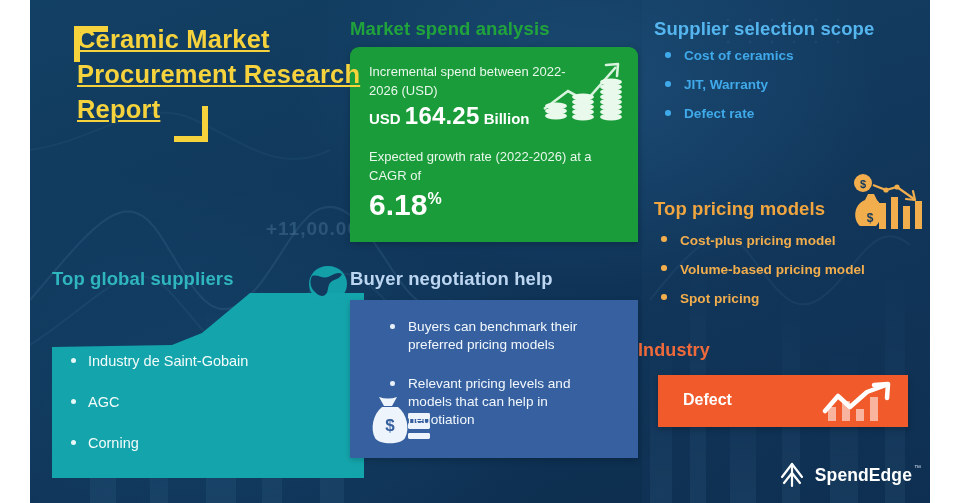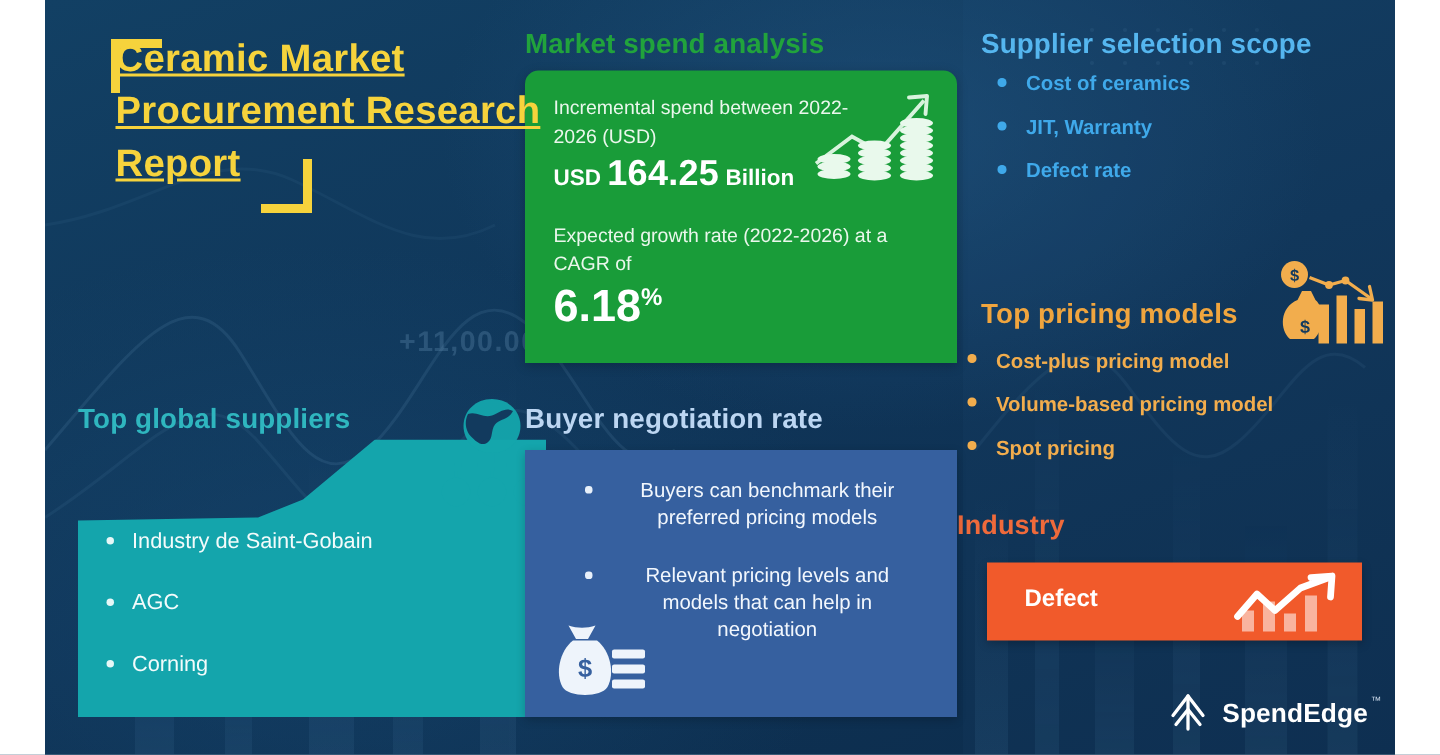--- a/index.html
+++ b/index.html
@@ -75,21 +75,21 @@
   
   #supplier-head { left:624px; top:18px; color:#55b6ef; }
   #supplier-list { position:absolute; left:628px; top:48px; width:250px; }
   .sup-item { position:relative; padding-left:26px; margin-bottom:13px;
               color:#3fa9ea; font-size:13.6px; font-weight:700; line-height:16px; }
   .sup-item .dot { position:absolute; left:7px; top:4px; width:5.5px; height:5.5px;
                    border-radius:50%; background:#3fa9ea; }
 
   
   #pricing-head { left:624px; top:198px; color:#f0a53e; }
-  #pricing-list { position:absolute; left:608px; top:232px; width:215px; }
+  #pricing-list { position:absolute; left:624px; top:232px; width:215px; }
   .pr-item { position:relative; padding-left:26px; margin-bottom:12px;
              color:#f2ad4d; font-size:13.6px; font-weight:700; line-height:17px; }
   .pr-item .dot { position:absolute; left:7px; top:4px; width:5.5px; height:5.5px;
                   border-radius:50%; background:#f2ad4d; }
   #pricing-icon { position:absolute; left:822px; top:172px; }
 
   
   #industry-head { left:608px; top:340px; color:#ef6a3b; font-size:18px; }
   #industry-box {
     position:absolute; left:628px; top:375px; width:250px; height:52px;
@@ -105,22 +105,22 @@
   #teal-list { position:absolute; left:28px; top:352px; width:300px; }
   .tg-item { position:relative; padding-left:30px; margin-bottom:23px;
              color:#f3fbfb; font-size:14.5px; line-height:18px; }
   .tg-item .dot { position:absolute; left:13px; top:6px; width:5px; height:5px;
                   border-radius:50%; background:#e6f7f7; }
   #globe-icon { position:absolute; left:252px; top:262px; }
 
   
   #buyer-head { left:320px; top:268px; color:#bcd6f2; }
   #buyer-box {
-    position:absolute; left:320px; top:300px; width:288px; height:178px;
-    background:#36609f; box-shadow:0 2px 6px rgba(0,0,0,.2);text-align:center;
+    position:absolute; left:320px; top:300px; width:288px; height:158px;
+    background:#36609f; box-shadow:0 2px 6px rgba(0,0,0,.2);
   }
   #buyer-list { position:absolute; left:30px; top:18px; width:235px; }
   .bn-item { position:relative; padding-left:28px; margin-bottom:21px;
              color:#f2f7fd; font-size:13.6px; line-height:18px; }
   .bn-item .dot { position:absolute; left:10px; top:6px; width:4.5px; height:4.5px;
                   border-radius:50%; background:#e8f0fa; }
   #moneybag-icon { position:absolute; left:18px; bottom:8px; }
 
   
   #logo { position:absolute; right:18px; bottom:14px; display:flex; align-items:center; gap:8px; }
@@ -319,21 +319,21 @@
     <div class="tg-item">
       <span class="dot"></span>
       <span>AGC</span>
     </div>
     <div class="tg-item">
       <span class="dot"></span>
       <span>Corning</span>
     </div>
   </div>
 
-  <div class="sec-head" id="buyer-head">Buyer negotiation rate</div>
+  <div class="sec-head" id="buyer-head">Buyer negotiation help</div>
 
   <div id="buyer-box">
     <div id="buyer-list">
       <div class="bn-item">
         <span class="dot"></span>
         <span>Buyers can benchmark their preferred pricing models</span>
       </div>
       <div class="bn-item">
         <span class="dot"></span>
         <span>Relevant pricing levels and models that can help in negotiation</span>

